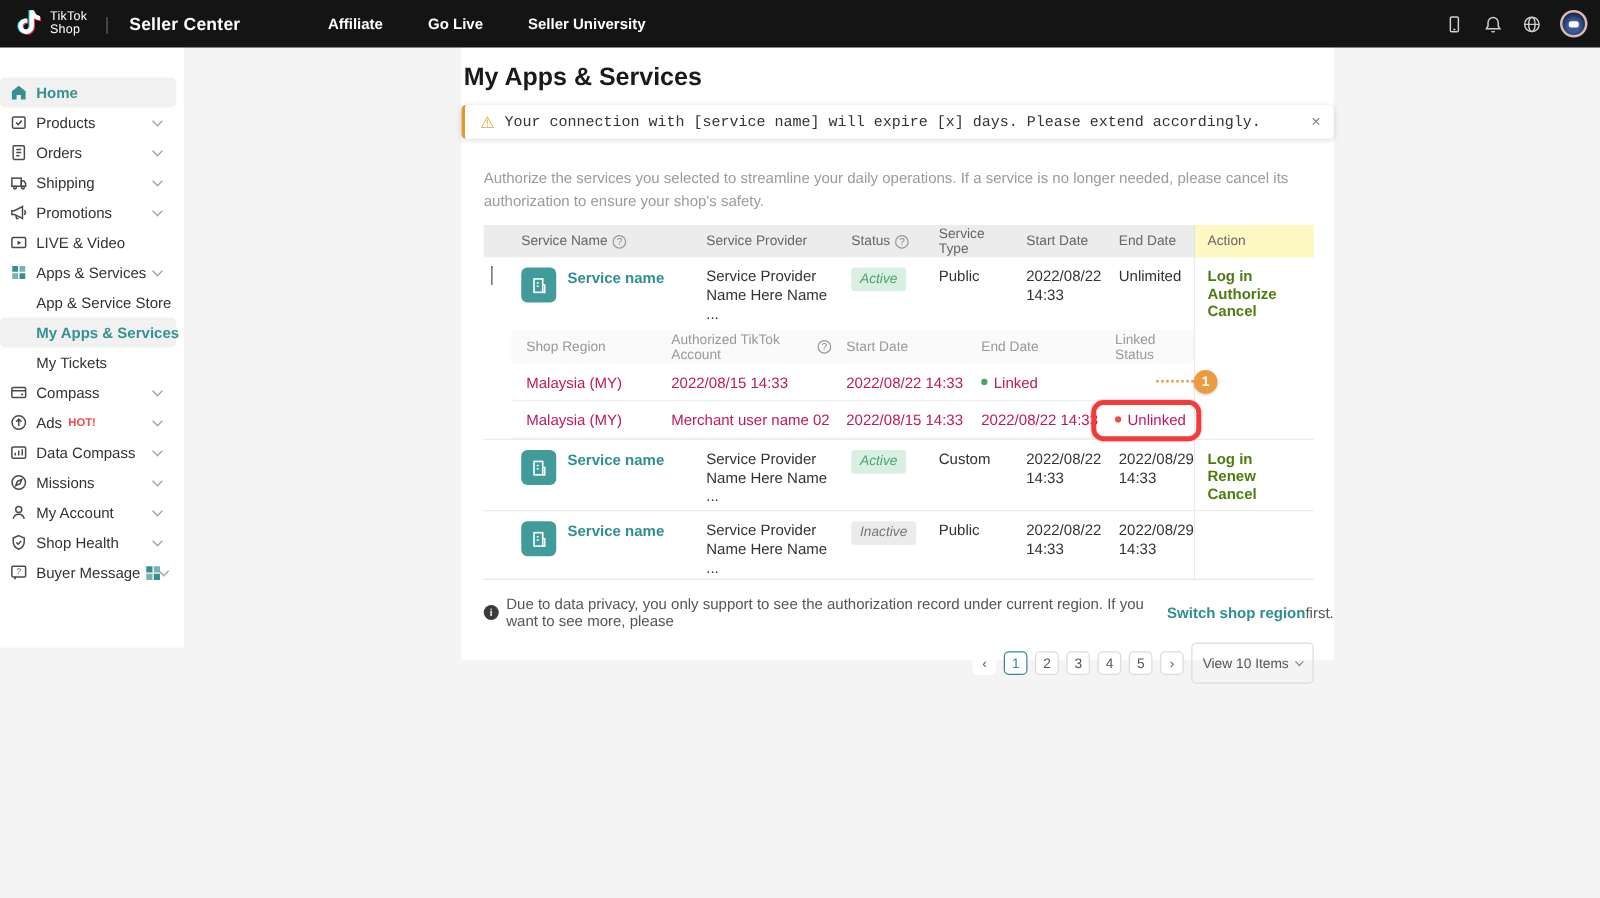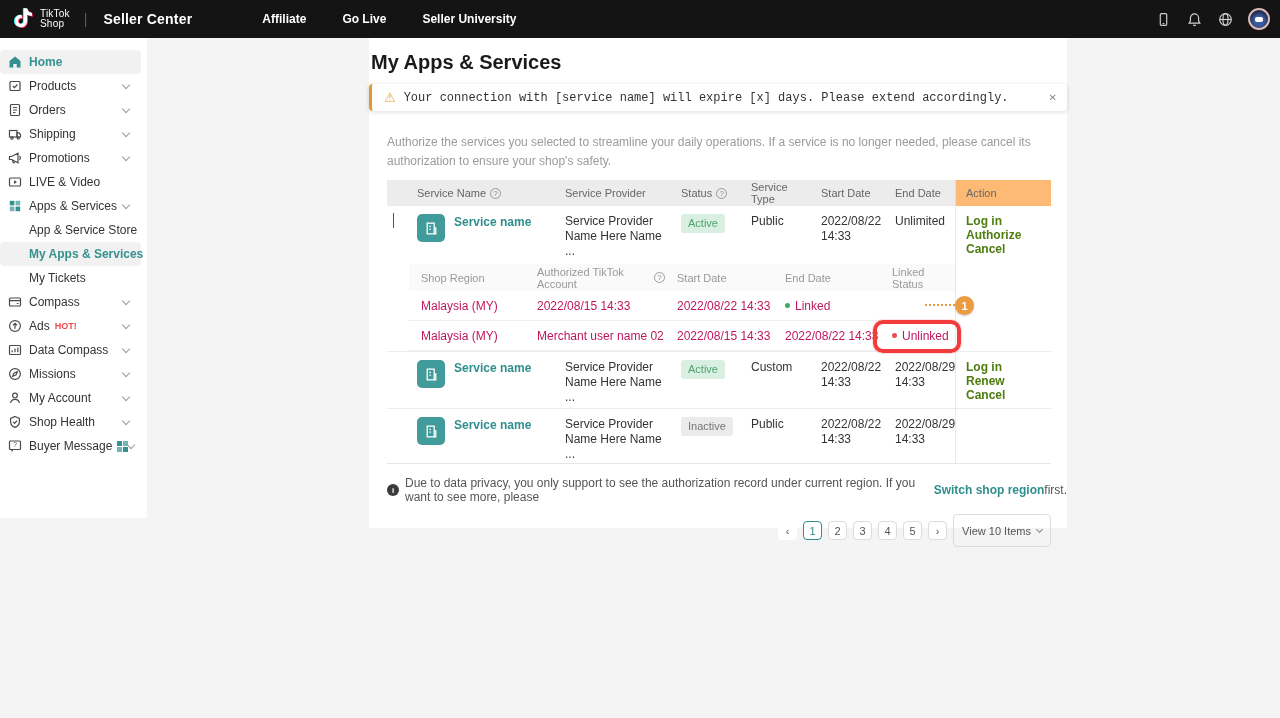--- a/index.html
+++ b/index.html
@@ -15,21 +15,21 @@
   .brand-divider { color:#5a5a5a; margin:0 10px 0 8px; font-size:14px; }
   .brand-product { color:#fff; font-size:14px; font-weight:bold; letter-spacing:.2px; }
   .top-nav { display:flex; gap:36px; margin-left:70px; }
   .top-nav-item { color:#fff; font-size:12px; font-weight:bold; cursor:pointer; }
   .top-icons { margin-left:auto; display:flex; align-items:center; gap:15px; }
   .tb-icon { width:16px; height:16px; display:flex; align-items:center; justify-content:center; }
   .avatar { width:22px; height:22px; border-radius:50%; background:radial-gradient(circle at 50% 60%, #3c5a9e 0 35%, #1b2a4a 70%); border:2px solid #dcb8b8; position:relative; }
   .avatar::after { content:""; position:absolute; left:5px; top:7px; width:8px; height:5px; background:#fff; border-radius:2px; }
 
   
-  .sidebar { position:absolute; top:38px; left:0; width:147px; height:480px; background:#fff; padding-top:12px; z-index:20; }
+  .sidebar { position:absolute; top:38px; left:0; width:147px; height:480px; background:#fff; padding-top:24px; z-index:20; }
   .side-item { height:24px; display:flex; align-items:center; padding:0 12px 0 8px; margin:0 6px 0 0; border-radius:4px; font-size:12px; color:#333; cursor:pointer; }
   .side-item.active { background:#f1f1f1; color:#35918f; font-weight:bold; }
   .side-item .sicon { width:14px; height:14px; margin-right:7px; display:flex; align-items:center; justify-content:center; color:#4a4a4a; flex:none; }
   .side-item.active .sicon { color:#35918f; }
   .side-item .slabel { white-space:nowrap; }
   .side-sub { padding-left:29px; }
   .chev { width:6px; height:6px; border-right:1.3px solid #9a9a9a; border-bottom:1.3px solid #9a9a9a; transform:rotate(45deg); margin-left:auto; margin-top:-3px; flex:none; }
   .hot { color:#f04a4a; font-size:9px; font-weight:bold; margin-left:5px; }
   .mini-grid { width:11px; height:11px; margin-left:5px; display:grid; grid-template-columns:5px 5px; grid-gap:1px; flex:none; }
   .mini-grid i { width:5px; height:5px; background:#35918f; }
@@ -43,32 +43,32 @@
   .warn-tri { color:#e9a13b; font-size:13px; margin-right:8px; line-height:1; }
   .banner-text { font-size:12px; color:#333;font-family:Liberation Mono, monospace; }
   .banner-close { margin-left:auto; color:#888; font-size:10px; cursor:pointer; }
   .desc { margin:22px 0 0 18px; width:652px; font-size:12px; line-height:1.6; color:#9b9b9b; }
 
   
   .tbl { position:relative; margin:9px 16px 0 18px; width:664px; font-size:12px; }
   .trow { display:grid; grid-template-columns:22px 148px 116px 70px 70px 74px 68px 96px; }
   .thead { height:26px; background:#ececec; color:#666; font-size:11px; }
   .thead > div { display:flex; align-items:center; padding-left:8px; }
-  .thead .c-action { background:#fdba74; border-left:1px solid #e0e0e0; padding-left:10px; }
+  .thead .c-action { background:#fef9c3; border-left:1px solid #e0e0e0; padding-left:10px; }
   .qmark { width:11px; height:11px; border:1px solid #9a9a9a; border-radius:50%; font-size:8px; color:#8a8a8a; display:inline-flex; align-items:center; justify-content:center; margin-left:4px; flex:none; }
   .tbody-row { background:#fff; }
   .tbody-row > div { padding:8px 0 0 8px; line-height:15px; }
   .row1 { height:58px; } .row2 { height:57px; border-top:1px solid #ececec; } .row3 { height:56px; border-top:1px solid #ececec; }
   .tbl-bottom { border-bottom:1px solid #e6e6e6; }
   .c-caret { padding-left:6px !important; color:#555; }
   .caret-up { width:7px; height:7px; border-left:1.5px solid #555; border-top:1.5px solid #555; transform:rotate(45deg); margin-top:12px; }
   .svc { display:flex; gap:9px; }
   .svc-icon { width:28px; height:28px; border-radius:5px; background:#419b9a; display:flex; align-items:center; justify-content:center; flex:none; }
   .svc-name { color:#2f8f8f; font-weight:bold; padding-top:1px; cursor:pointer; }
-  .badge { display:inline-block; font-size:11px; padding:2px 7px; border-radius:3px; }
+  .badge { display:inline-block; font-size:11px; padding:2px 7px; border-radius:3px;font-style:italic; }
   .badge.active { background:#d8efe1; color:#4fa36d; }
   .badge.inactive { background:#ebebeb; color:#777; }
   .c-action-cell { border-left:1px solid #e9e9e9; padding-left:10px !important; }
   .alink { color:#4d7c0f; font-weight:bold; line-height:14px; cursor:pointer; }
 
   
   .sub-block { display:grid; grid-template-columns:22px 546px 96px; }
   .sub-side-r { border-left:1px solid #e9e9e9; }
   .sub-grid { display:grid; grid-template-columns:116px 140px 108px 107px 75px; }
   .sub-head { height:27px; background:#fafafa; color:#999; font-size:11px; }

